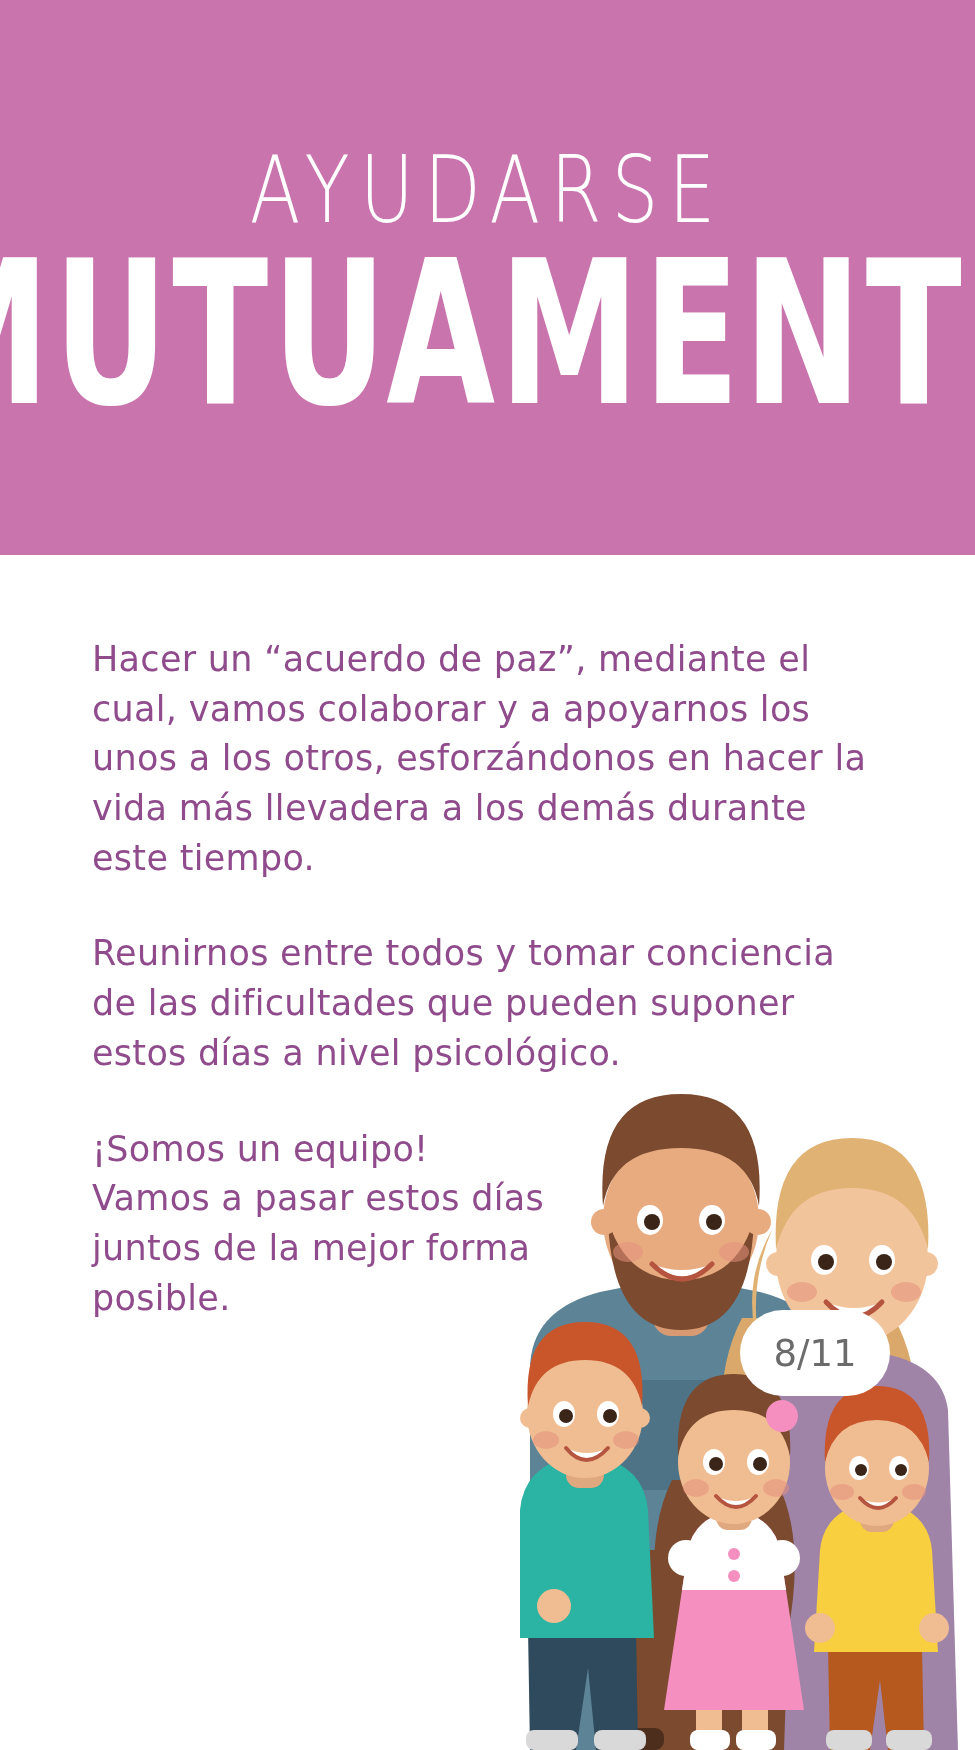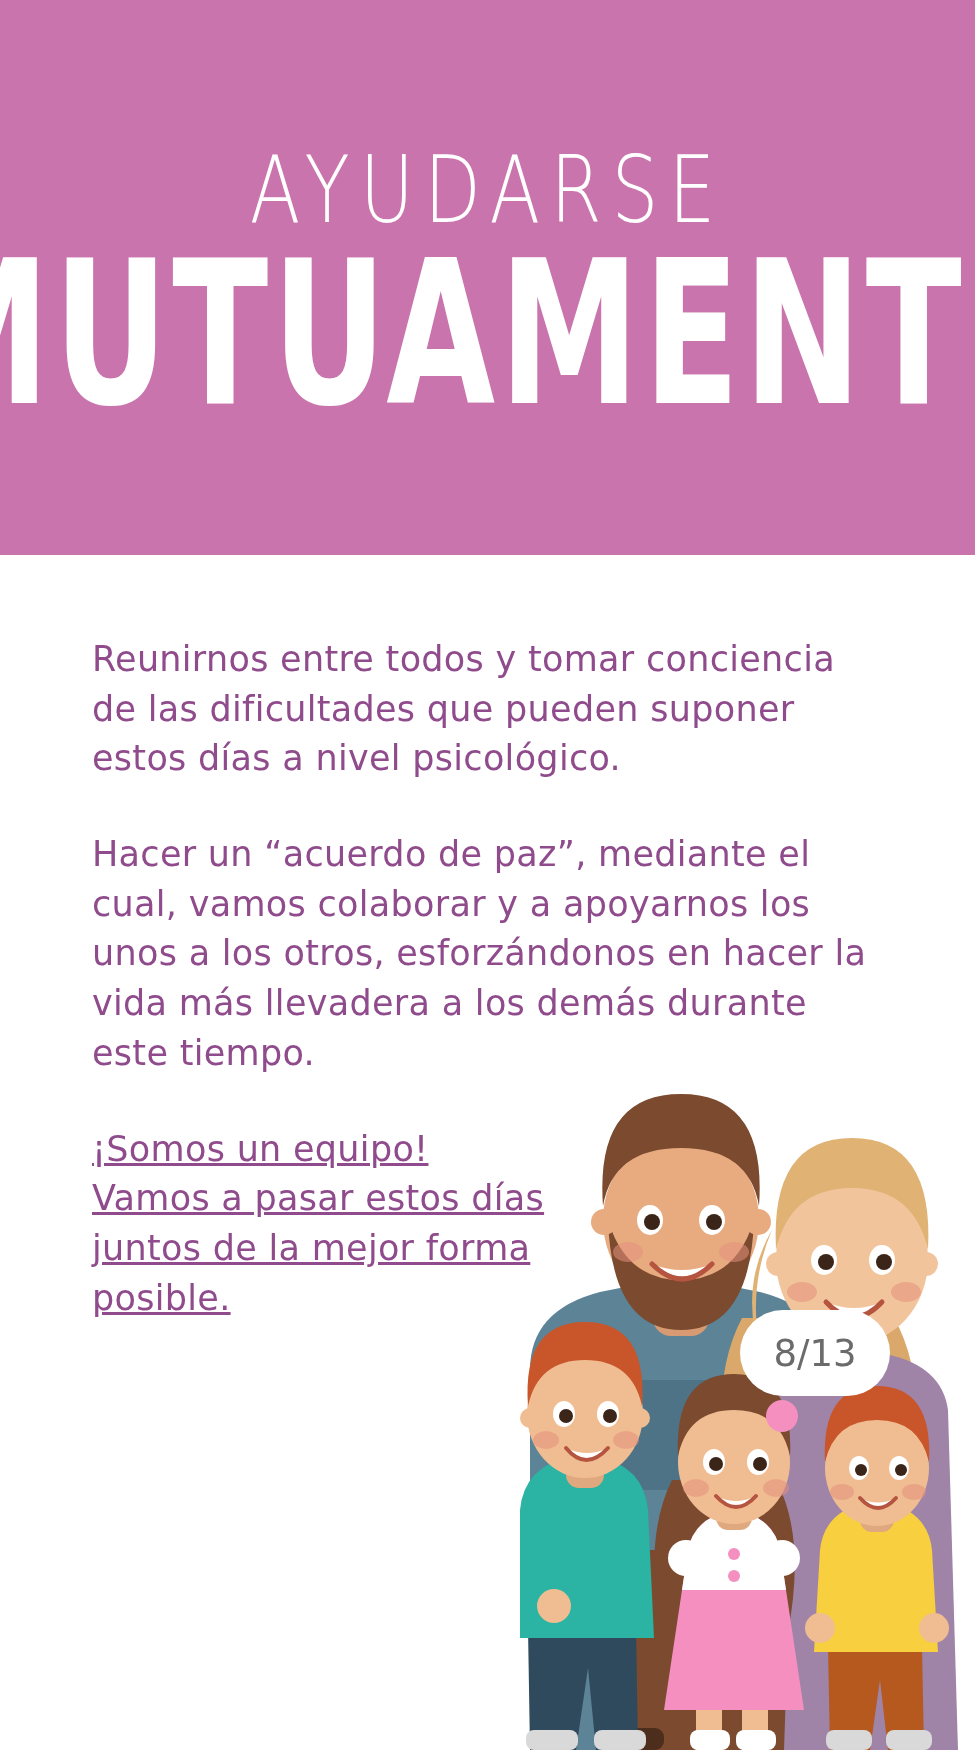--- a/index.html
+++ b/index.html
@@ -68,21 +68,21 @@
     color: #8f4b8c;
     font-family: "DejaVu Sans", sans-serif;
     font-size: 35px;
     line-height: 1.42;
     letter-spacing: 0.3px;
   }
   .para {
     margin: 0 0 46px 0;
     white-space: pre-line;
   }
-  .para:last-child { margin-bottom: 0; text-decoration: underline; }
+  .para:last-child { margin-bottom: 0; }
 
   .para-final {
     width: 470px;
   }
 
   
   .illo {
     position: absolute;
     left: 520px;
     top: 1080px;
@@ -121,22 +121,22 @@
 <body>
 
 <div class="slide">
 
   <div class="header">
     <div class="title-small">AYUDARSE</div>
     <div class="title-big">MUTUAMENTE</div>
   </div>
 
   <div class="body-text">
+    <p class="para">Hacer un “acuerdo de paz”, mediante el cual, vamos colaborar y a apoyarnos los unos a los otros, esforzándonos en hacer la vida más llevadera a los demás durante este tiempo.</p>
     <p class="para">Reunirnos entre todos y tomar conciencia de las dificultades que pueden suponer estos días a nivel psicológico.</p>
-    <p class="para">Hacer un “acuerdo de paz”, mediante el cual, vamos colaborar y a apoyarnos los unos a los otros, esforzándonos en hacer la vida más llevadera a los demás durante este tiempo.</p>
     <p class="para para-final">¡Somos un equipo!
 Vamos a pasar estos días juntos de la mejor forma posible.</p>
   </div>
 
   <div class="illo">
     <svg width="455" height="670" viewBox="0 0 455 670" xmlns="http://www.w3.org/2000/svg">
 
       <g>
 
         <path d="M10 290 q0 -60 70 -78 l80 -16 l80 16 q70 18 70 78 l0 380 l-300 0 z" fill="#5d8396"></path>
@@ -295,16 +295,16 @@
         <ellipse cx="322" cy="412" rx="12" ry="8" fill="#e4907c" opacity="0.55"></ellipse>
         <ellipse cx="394" cy="412" rx="12" ry="8" fill="#e4907c" opacity="0.55"></ellipse>
 
         <path d="M340 418 q18 20 36 0 q-18 9 -36 0 z" fill="#ffffff"></path>
         <path d="M340 418 q18 20 36 0" fill="none" stroke="#b5543f" stroke-width="4" stroke-linecap="round"></path>
       </g>
     </svg>
   </div>
 
   <div class="page-badge">
-    <span>8/13</span>
+    <span>8/11</span>
   </div>
 
 </div>
 
 </body></html>

